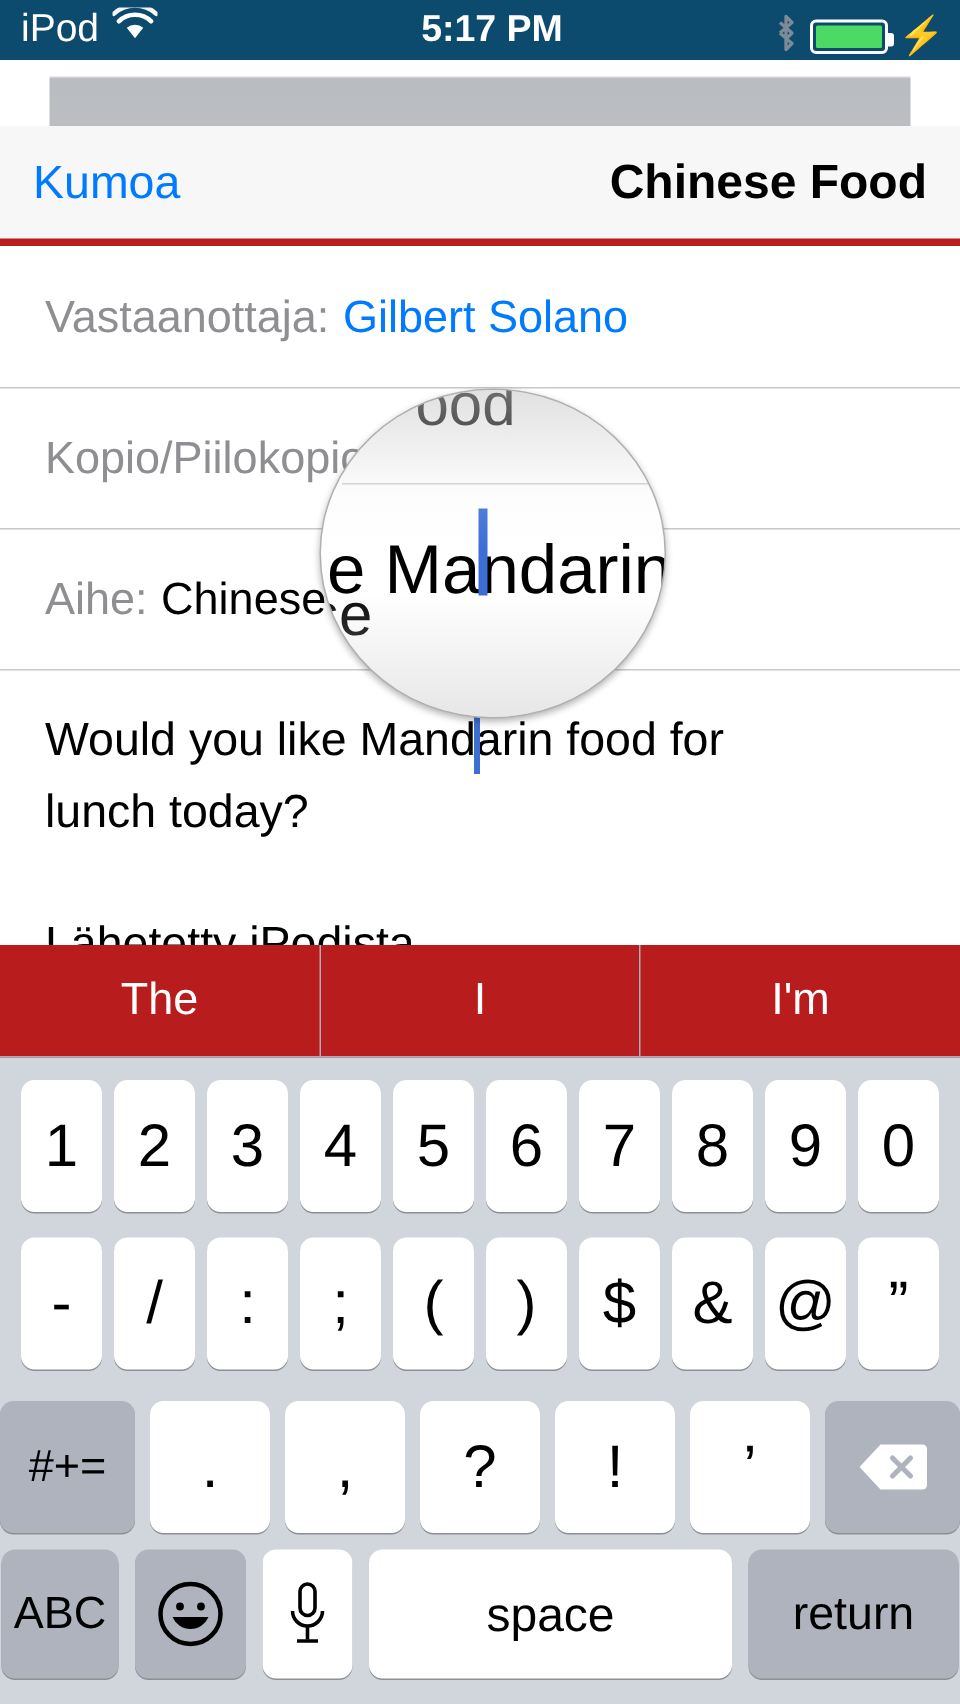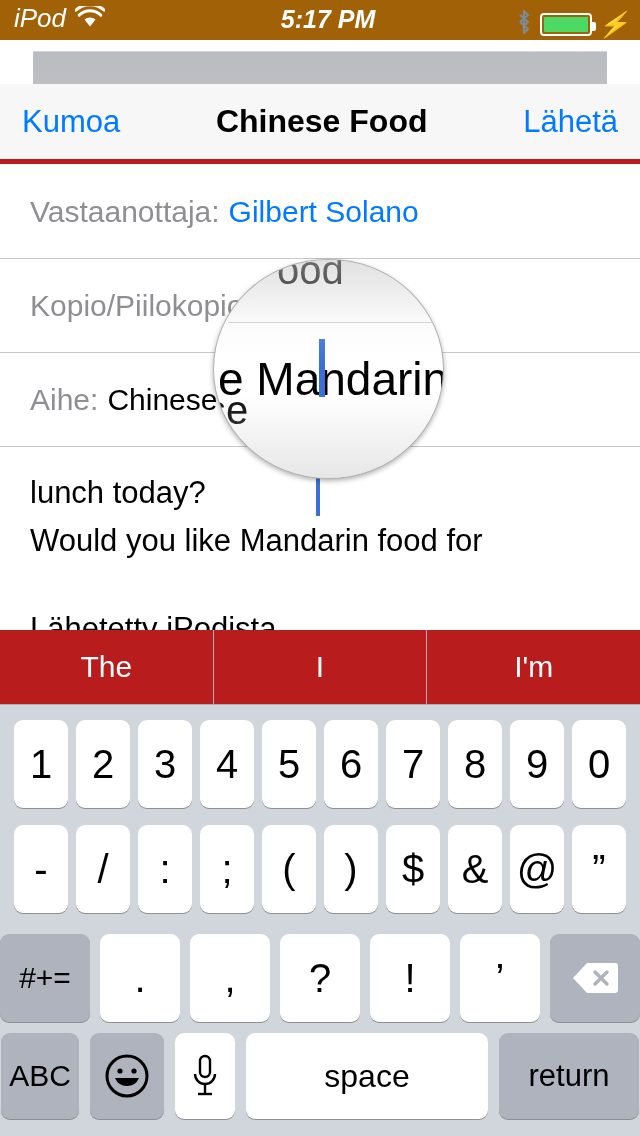--- a/index.html
+++ b/index.html
@@ -8,23 +8,22 @@
     font-family:"Liberation Sans", sans-serif;
     background:#ffffff;
     overflow:hidden;
     position:relative;
   }
   #screen { position:relative; width:640px; height:1136px; overflow:hidden; background:#fff; }
 
   
   .statusbar {
     position:absolute; left:0; top:0; width:640px; height:40px;
-    background:#a16207;
+    background:#0c4a6e;
     color:#ffffff;
-    font-style:italic;
   }
   .sb-left { position:absolute; left:14px; top:3px; display:flex; align-items:center; gap:9px; }
   .sb-carrier { font-size:26px; letter-spacing:0px; color:#fff; }
   .sb-time {
     position:absolute; left:16px; right:0; top:5px; text-align:center;
     font-size:25px; font-weight:bold; color:#fff;
   }
   .sb-right { position:absolute; right:10px; top:8px; display:flex; align-items:center; gap:7px; }
   .batt {
     width:52px; height:23px; border:2px solid #fff; border-radius:4px;
@@ -185,43 +184,42 @@
         </span>
       <span class="bolt">⚡</span>
     </div>
   </div>
 
   <div class="drag-panel"></div>
 
   <div class="navbar">
     <span class="nav-btn">Kumoa</span>
     <span class="nav-title">Chinese Food</span>
-    <span class="nav-btn">Lähetä</span>
   </div>
 
   <div class="compose">
 
     <div class="field">
       <span class="lbl">Vastaanottaja:</span>
       <span class="val link">Gilbert Solano</span>
     </div>
 
     <div class="field">
       <span class="lbl">Kopio/Piilokopio:</span>
       <span class="val"></span>
     </div>
 
     <div class="field">
       <span class="lbl">Aihe:</span>
       <span class="val">Chinese Food</span>
     </div>
 
     <div class="body-area">
+      <div class="body-line">Would you like Mandarin food for</div>
       <div class="body-line">lunch today?</div>
-      <div class="body-line">Would you like Mandarin food for</div>
       <div class="body-gap"></div>
       <div class="sig">Lähetetty iPodista</div>
     </div>
   </div>
 
   <div class="caret-body"></div>
 
   <div class="loupe">
     <div class="loupe-top-text">ood</div>
     <div class="loupe-rule"></div>

